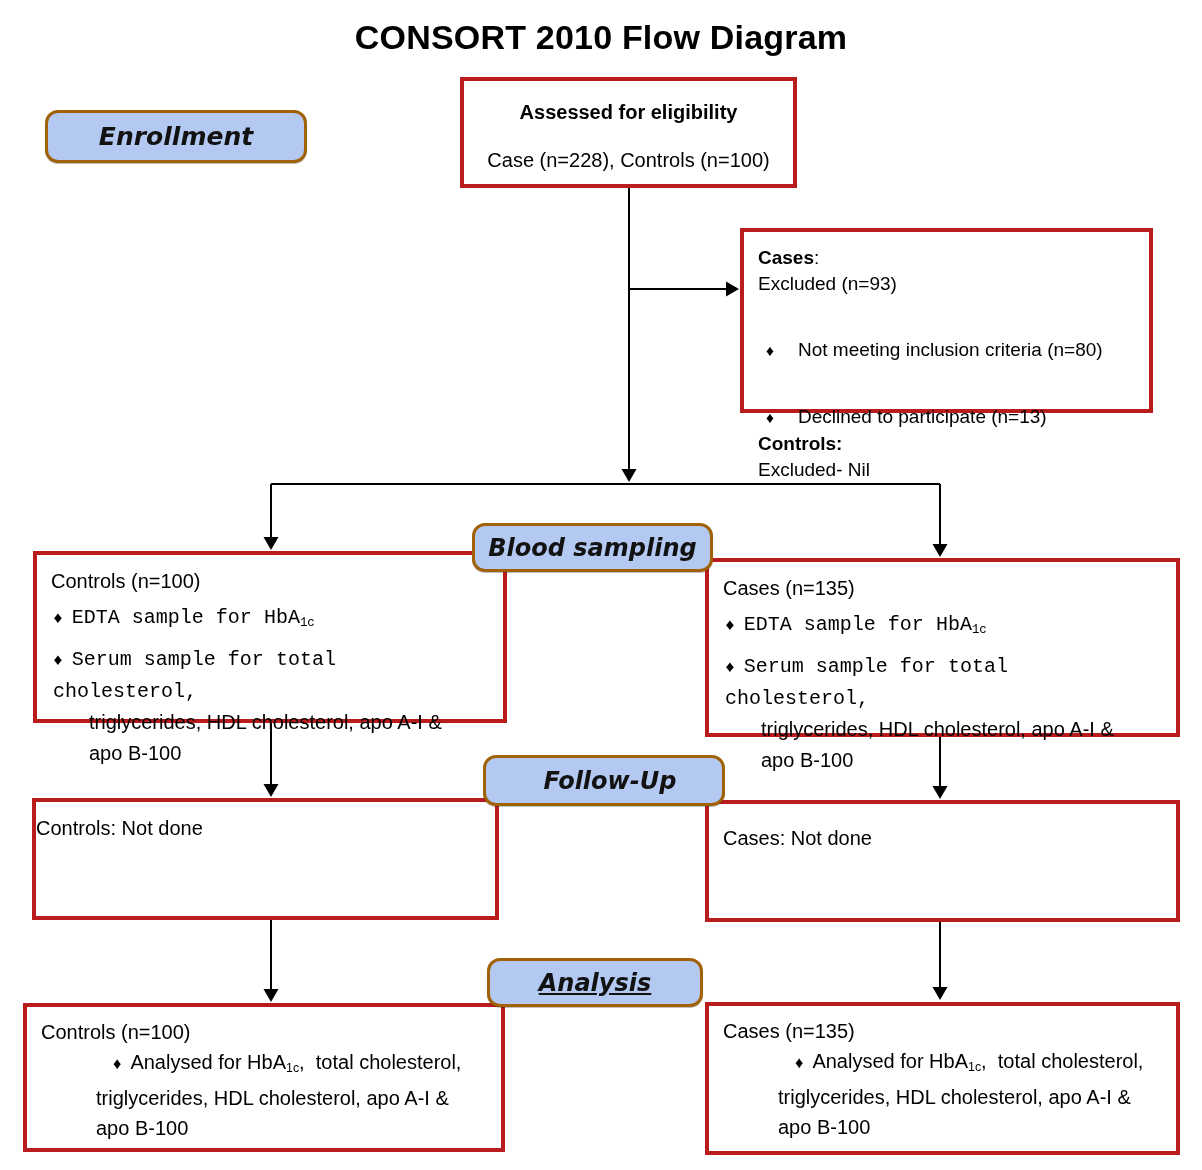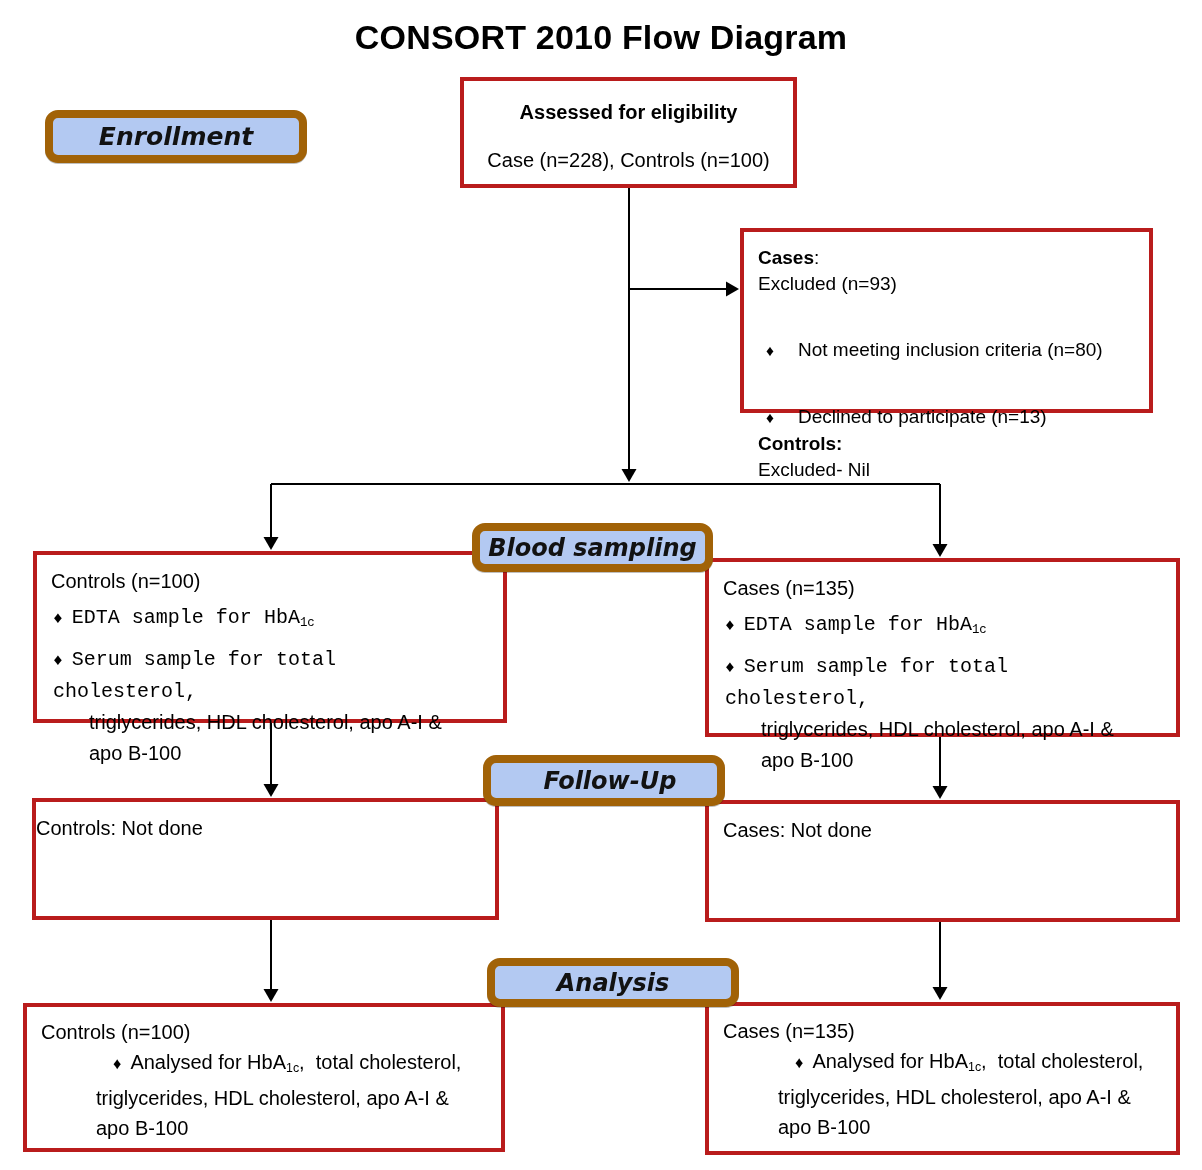--- a/index.html
+++ b/index.html
@@ -10,42 +10,42 @@
   #page-title {
     position:absolute; left:0; right:0; top:18px; text-align:center;
     font-size:34px; font-weight:bold; letter-spacing:0.2px;
   }
   .connector-layer { position:absolute; left:0; top:0; z-index:1; }
   .flow-box {
     position:absolute; background:#fff; border:4px solid #b91c1c; z-index:2;
     box-sizing:border-box; font-size:20px; line-height:31px;
   }
   .stage-label {
-    position:absolute; z-index:3; background:#b3c9f2; border:8px solid #a16207;
+    position:absolute; z-index:3; background:#b3c9f2; border:3px solid #a16207;
     border-radius:13px; display:flex; align-items:center; justify-content:center;
     font-family:"DejaVu Sans", sans-serif; font-weight:bold; font-style:italic;
     font-size:24px; color:#121212; box-sizing:border-box;
     box-shadow:0 1px 0 rgba(0,0,0,0.25);
   }
   #enrollment-label { left:45px; top:110px; width:262px; height:53px; font-size:25px; }
   #blood-label      { left:472px; top:523px; width:241px; height:49px; }
   #followup-label   { left:483px; top:755px; width:242px; height:51px;padding-left:12px; }
-  #analysis-label   { left:487px; top:958px; width:252px; height:49px; }
+  #analysis-label   { left:487px; top:958px; width:216px; height:49px;text-decoration:underline; }
 
   #assessed-box { left:460px; top:77px; width:337px; height:111px; text-align:center; padding-top:16px; }
   #assessed-box .hd { font-weight:bold; font-size:20px; }
   #assessed-box .dt { margin-top:17px; font-size:20px; }
 
   #excluded-box { left:740px; top:228px; width:413px; height:185px; padding:13px 14px; font-size:19px; line-height:26px; }
 
   #blood-left-box  { left:33px;  top:551px; width:474px; height:172px; padding:11px 14px; }
   #blood-right-box { left:705px; top:558px; width:475px; height:179px; padding:11px 14px; }
 
   #followup-left-box  { left:32px;  top:798px; width:467px; height:122px; padding:11px 0; font-size:20px; }
-  #followup-right-box { left:705px; top:800px; width:475px; height:122px; padding:11px 14px; font-size:20px; }
+  #followup-right-box { left:705px; top:800px; width:475px; height:122px; padding:19px 14px; font-size:20px; }
 
   #analysis-left-box  { left:23px;  top:1003px; width:482px; height:149px; padding:10px 14px; line-height:30px; }
   #analysis-right-box { left:705px; top:1002px; width:475px; height:153px; padding:10px 14px; line-height:30px; }
 
   .line { white-space:pre-wrap; }
   .para { margin-top:5px;font-family:Liberation Mono, monospace; }
   .in1 { padding-left:2px; }
   .in2 { padding-left:38px; }
   .in3 { padding-left:72px; }
   .box-analysis .in2 { padding-left:55px; }

